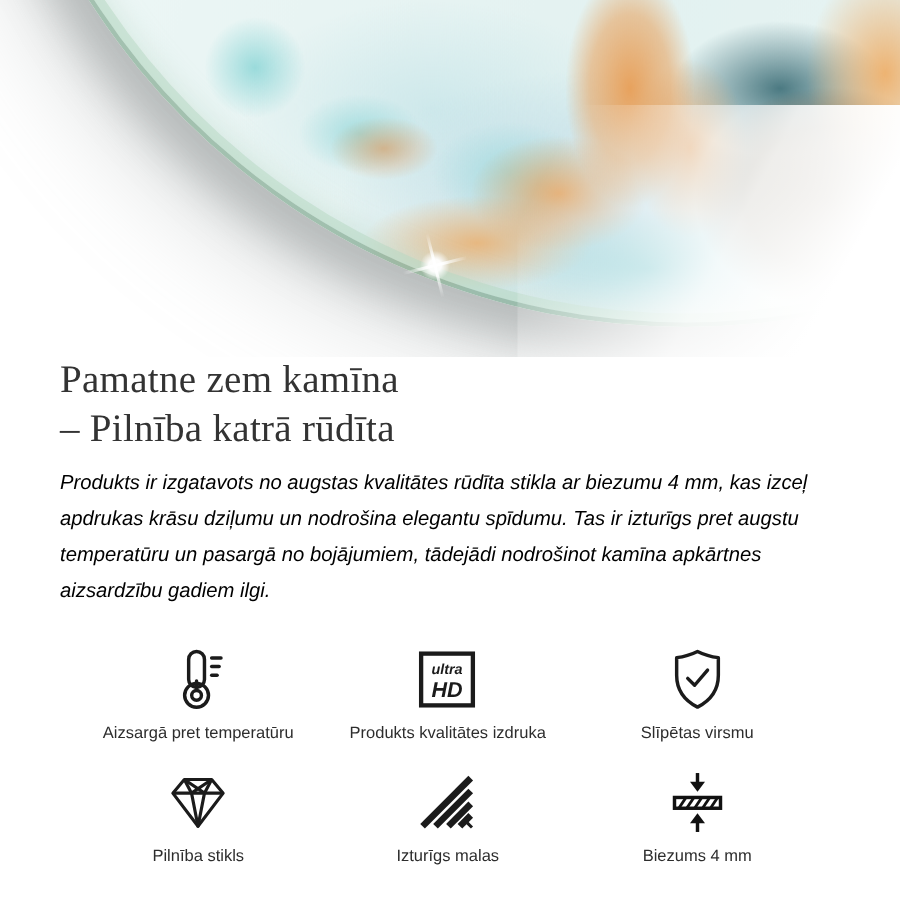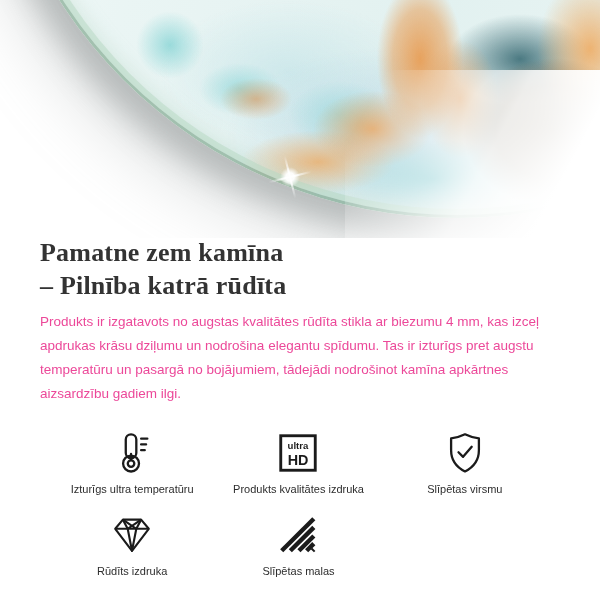--- a/index.html
+++ b/index.html
@@ -78,27 +78,28 @@
   .content { padding: 0 28px 0 40px; }
   .page-title {
     margin: -2px 0 0 0;
     font-family: "Liberation Serif", serif;
     font-weight: 400;
     font-size: 26px;
     line-height: 33px;
     letter-spacing: 0.2px;
     color: #333333;
   }
-  .page-title span { display: block; font-weight: bold; }
+  .page-title span { display: block; }
   .description {
     margin: 8px 0 0 0;
     max-width: 540px;
     font-size: 13.5px;
     line-height: 24px;
-    color: #ec4899;
+    color: #000000;
+    font-style: italic;
   }
 
   
   .features {
     margin-top: 24px;
     padding-left: 9px;
     padding-right: 24px;
     display: grid;
     grid-template-columns: repeat(3, 1fr);
     row-gap: 16px;
@@ -107,20 +108,21 @@
     display: flex;
     flex-direction: column;
     align-items: center;
     text-align: center;
   }
   .feature .icon-box {
     height: 46px;
     display: flex;
     align-items: flex-end;
     justify-content: center;
+    font-style: italic;
   }
   .feature .feature-label {
     margin-top: 6px;
     font-size: 11px;
     line-height: 14px;
     color: #2d2d2d;
   }
   svg text { font-family: "Liberation Sans", sans-serif; }
 </style>
 </head>
@@ -149,21 +151,21 @@
         <svg viewBox="0 0 48 48" width="46" height="46" fill="none" stroke="#1b1b1b" stroke-width="2.4" stroke-linecap="round">
           <rect x="17.5" y="4.5" width="11" height="25" rx="5.5"></rect>
           <circle cx="23" cy="35" r="8.3"></circle>
           <circle cx="23" cy="35" r="3.4"></circle>
           <path d="M23 25 V31"></path>
           <path d="M33.5 9 H40"></path>
           <path d="M33.5 15 H38.7"></path>
           <path d="M33.5 21 H37.3"></path>
         </svg>
       </span>
-      <span class="feature-label">Izturīgs ultra temperatūru</span>
+      <span class="feature-label">Aizsargā pret temperatūru</span>
     </div>
 
     <div class="feature">
       <span class="icon-box">
         <svg viewBox="0 0 48 48" width="46" height="46">
           <rect x="6" y="6" width="36" height="36" fill="none" stroke="#1b1b1b" stroke-width="3"></rect>
           <text x="24" y="20" text-anchor="middle" font-size="10" font-weight="600" fill="#1b1b1b">ultra</text>
           <text x="24" y="36" text-anchor="middle" font-size="15" font-weight="700" fill="#1b1b1b">HD</text>
         </svg>
       </span>
@@ -182,31 +184,52 @@
 
     <div class="feature">
       <span class="icon-box">
         <svg viewBox="0 0 48 48" width="46" height="46" fill="none" stroke="#1b1b1b" stroke-width="2.2" stroke-linejoin="round">
           <path d="M14.5 8 H33.5 L41.5 17.5 L24 40.5 L6.5 17.5 Z"></path>
           <path d="M6.5 17.5 H41.5"></path>
           <path d="M14.5 8 L19.5 17.5 L24 40.5 L28.5 17.5 L33.5 8"></path>
           <path d="M14.5 8 L28.5 17.5 M33.5 8 L19.5 17.5"></path>
         </svg>
       </span>
-      <span class="feature-label">Rūdīts izdruka</span>
+      <span class="feature-label">Pilnība stikls</span>
     </div>
 
     <div class="feature">
       <span class="icon-box">
         <svg viewBox="0 0 48 48" width="46" height="46" fill="none" stroke="#1b1b1b" stroke-width="4.6">
           <path d="M7 40.5 L40.5 7"></path>
           <path d="M16 40.5 L40.5 16"></path>
           <path d="M25 40.5 L40.5 25"></path>
           <path d="M33 40.5 L40.5 33"></path>
           <path d="M39 40.5 L40.5 39"></path>
         </svg>
       </span>
-      <span class="feature-label">Slīpētas malas</span>
-    </div>
-
+      <span class="feature-label">Izturīgs malas</span>
+    </div>
+
+    <div class="feature">
+      <span class="icon-box">
+        <svg viewBox="0 0 48 48" width="46" height="46">
+          <g stroke="#111111" stroke-width="2.4" fill="none">
+            <rect x="8" y="20.5" width="32" height="7.5"></rect>
+            <path d="M24 3.5 V10"></path>
+            <path d="M24 44.5 V38"></path>
+          </g>
+          <g stroke="#111111" stroke-width="2">
+            <path d="M11 28 L16 20.5"></path>
+            <path d="M16.5 28 L21.5 20.5"></path>
+            <path d="M22 28 L27 20.5"></path>
+            <path d="M27.5 28 L32.5 20.5"></path>
+            <path d="M33 28 L38 20.5"></path>
+          </g>
+          <polygon points="18.8,9.5 29.2,9.5 24,16.5" fill="#111111"></polygon>
+          <polygon points="18.8,38.5 29.2,38.5 24,31.5" fill="#111111"></polygon>
+        </svg>
+      </span>
+      <span class="feature-label">Biezums 4 mm</span>
+    </div>
 
   </div>
 </div>
 
 </body></html>

